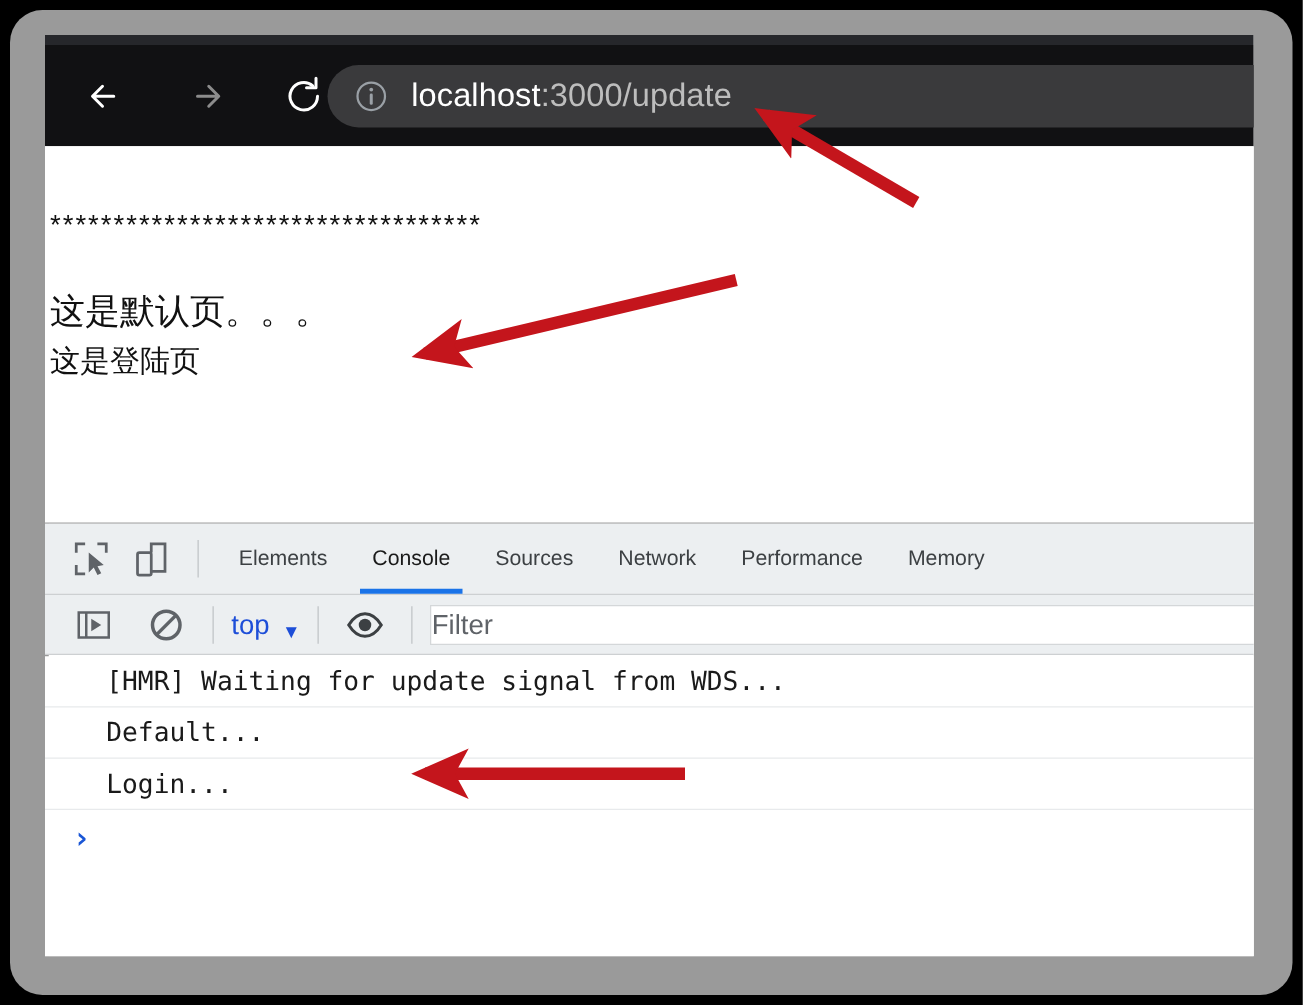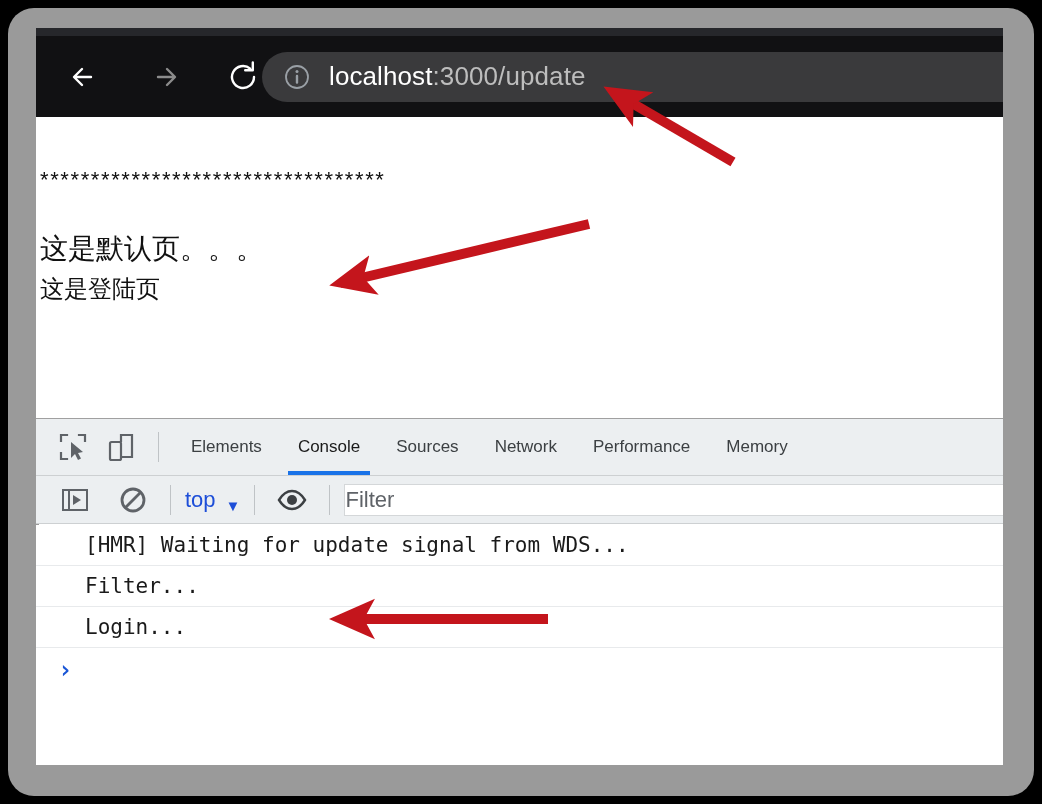--- a/index.html
+++ b/index.html
@@ -401,21 +401,21 @@
           <path d="M3 16 C7 9.5 11.5 7 16 7 C20.5 7 25 9.5 29 16 C25 22.5 20.5 25 16 25 C11.5 25 7 22.5 3 16 Z" fill="none" stroke="#3c4043" stroke-width="2.4"></path>
           <circle cx="16" cy="16" r="5" fill="#3c4043"></circle>
         </svg>
       </div>
       <div class="dt-sep"></div>
       <div id="filter-input">Filter</div>
     </div>
 
     <div id="console-messages">
       <div class="console-row">[HMR] Waiting for update signal from WDS...</div>
-      <div class="console-row">Filter...</div>
+      <div class="console-row">Default...</div>
       <div class="console-row">Login...</div>
       <div id="console-prompt">
         <span class="chevron">›</span>
       </div>
     </div>
   </div>
 </div>
 
 <svg id="annotations">
   <defs>

